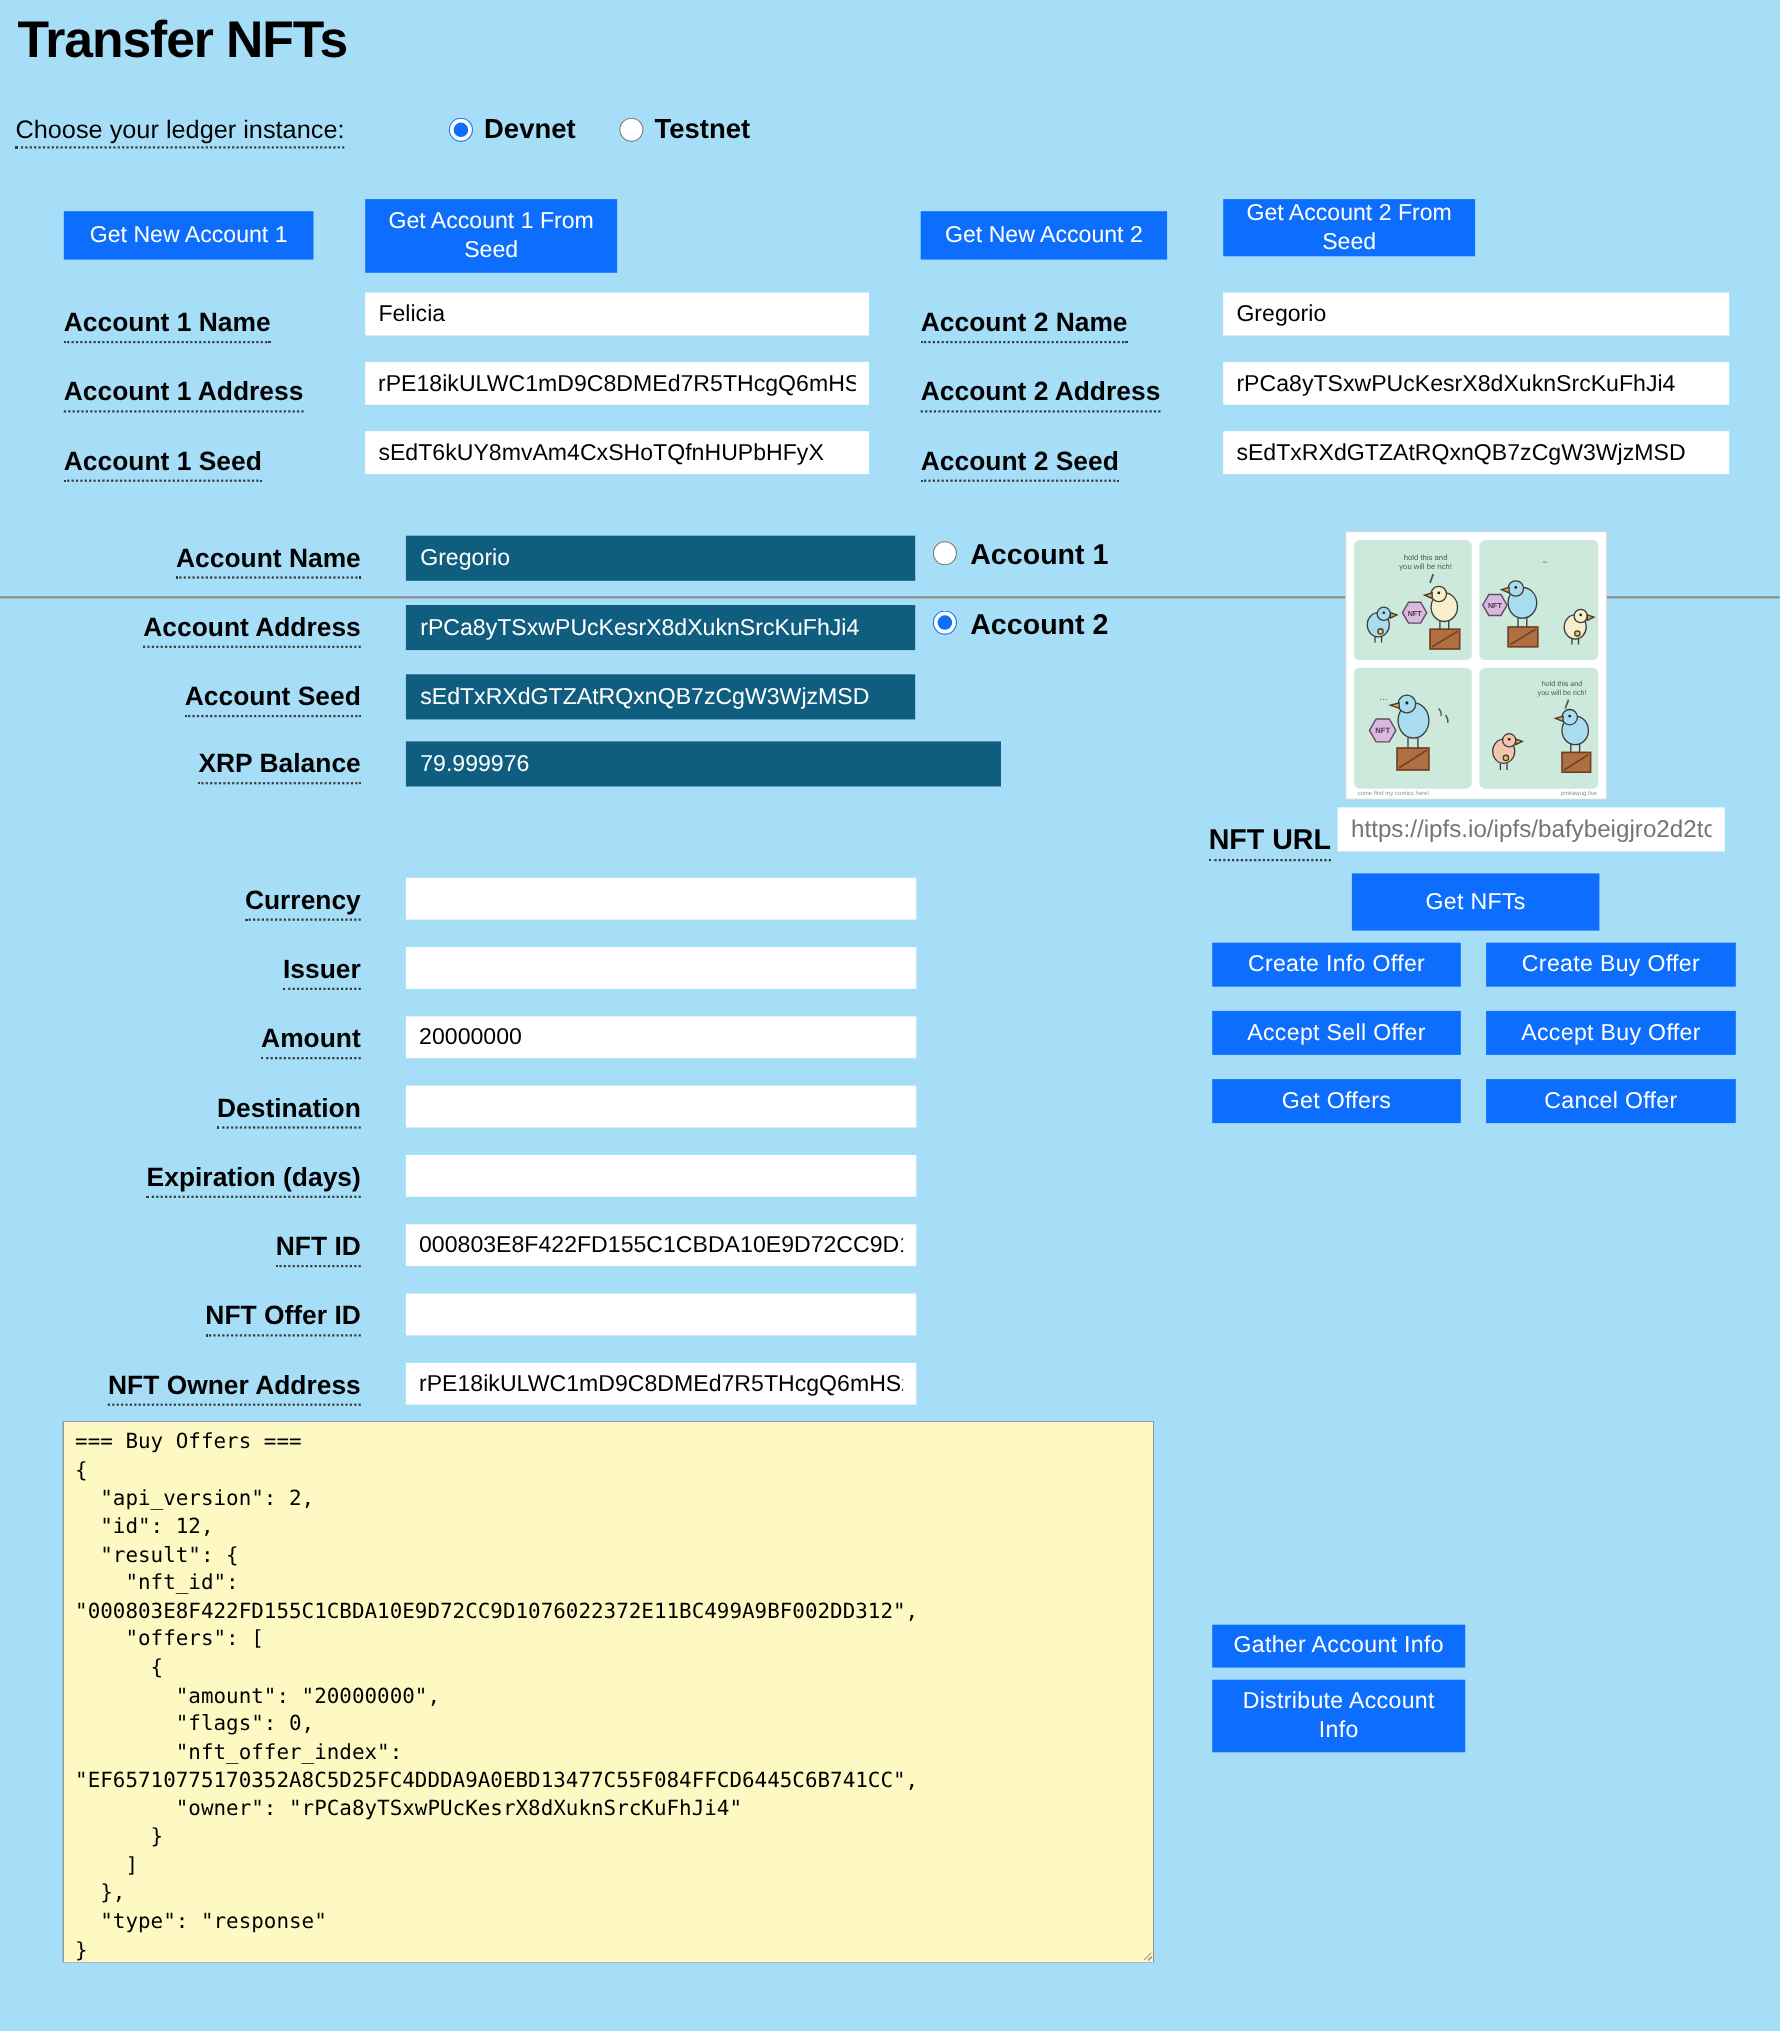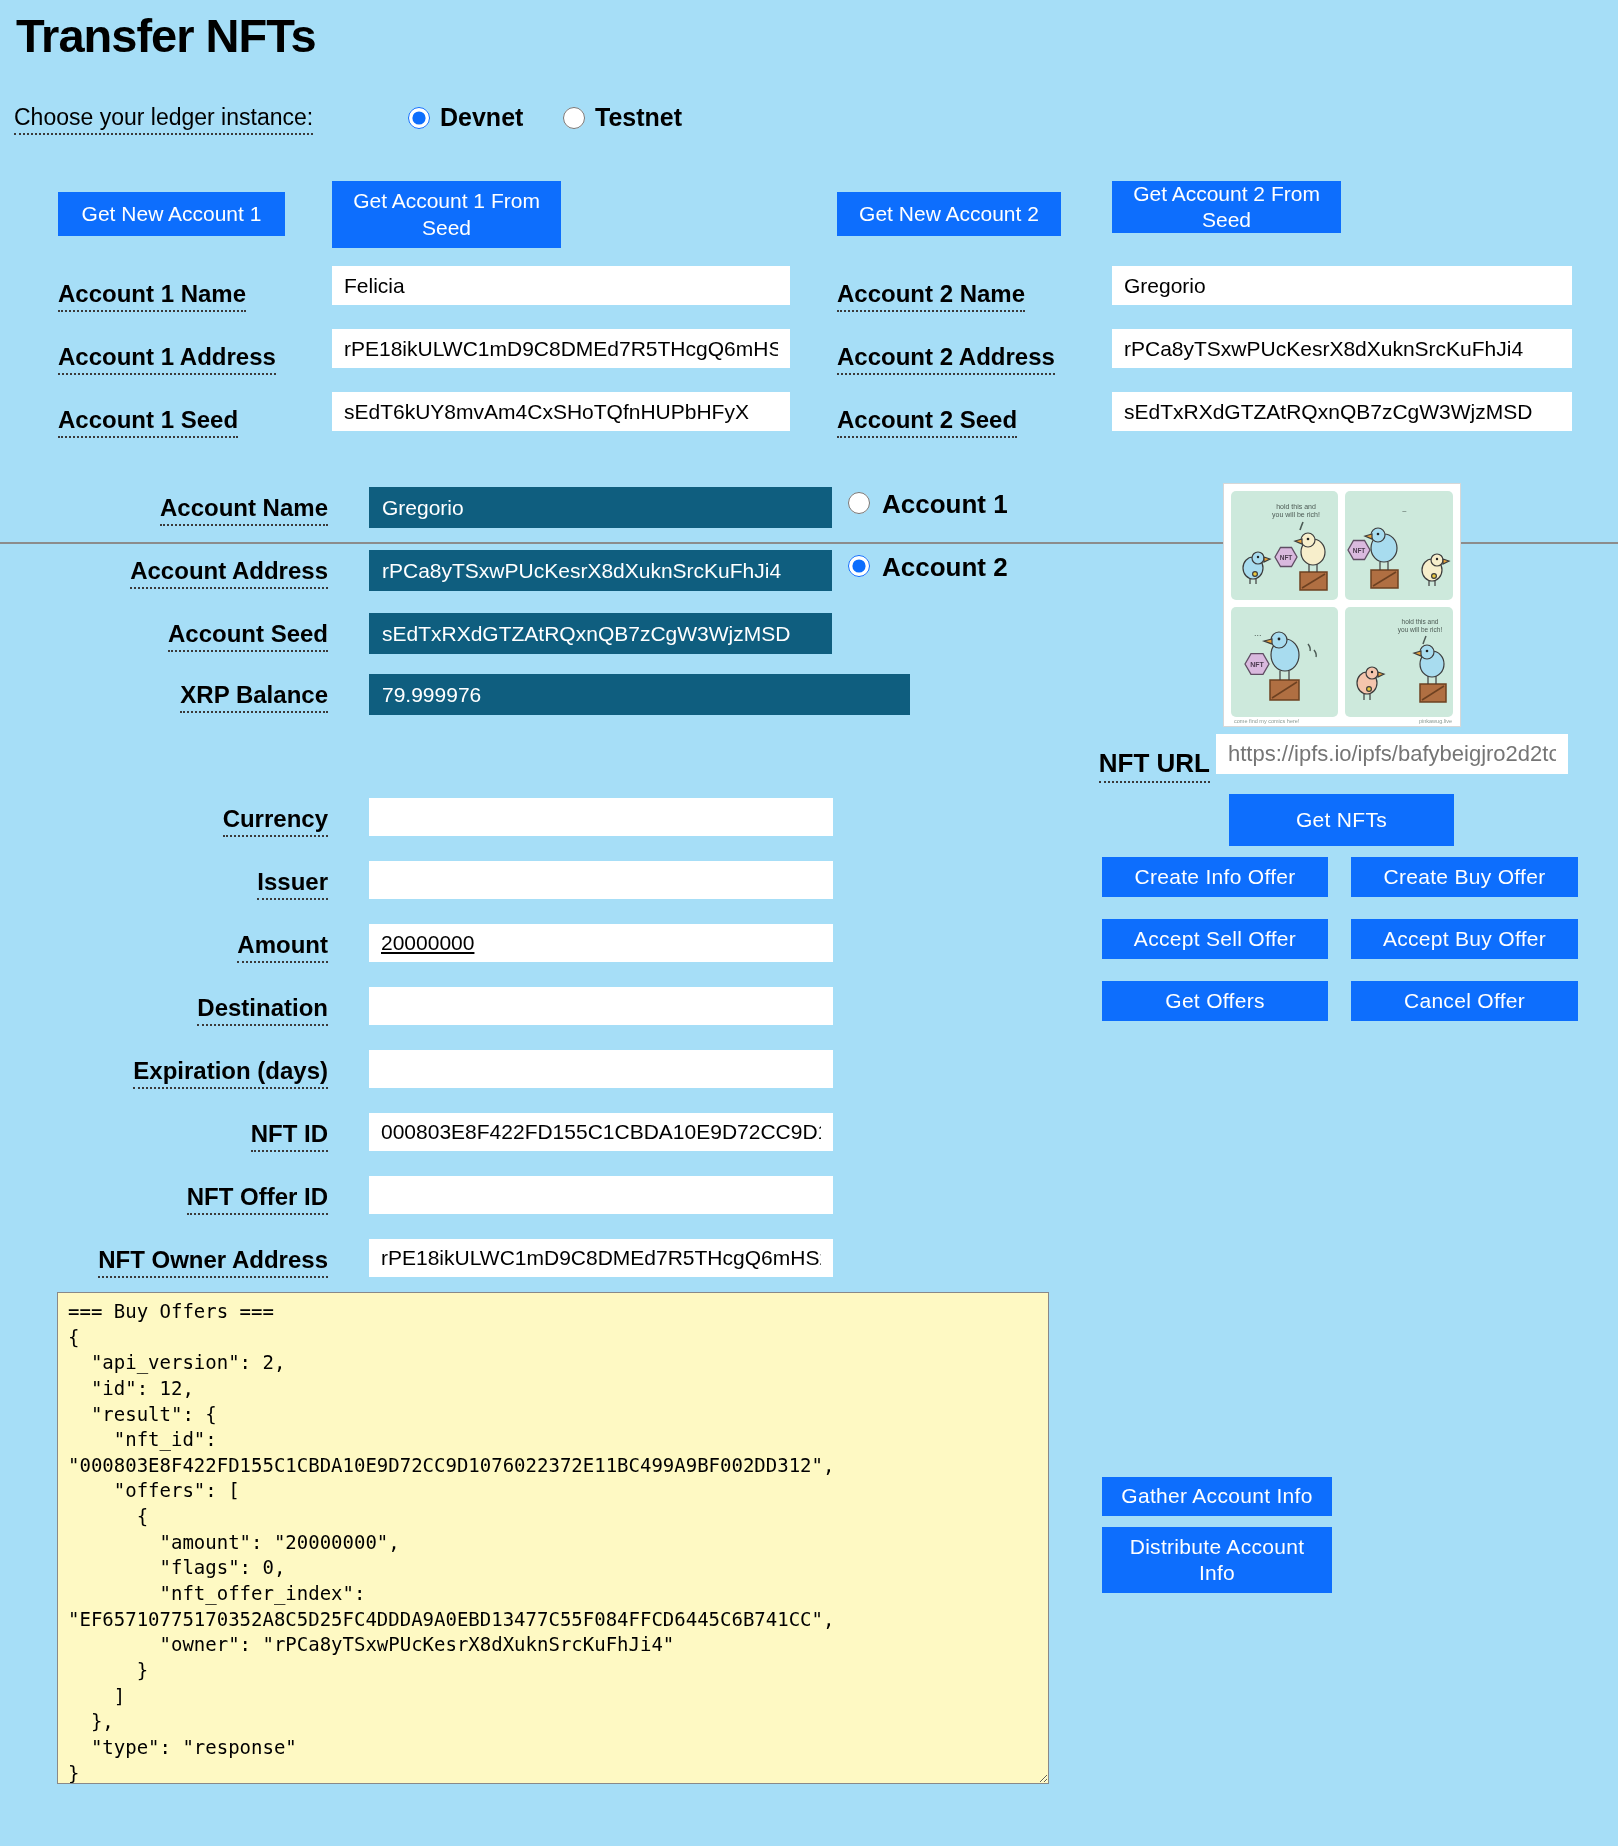--- a/index.html
+++ b/index.html
@@ -195,21 +195,21 @@
   <button class="abs btn lt" style="left:1102px;top:981px;width:226px;height:40px;">Get Offers</button>
   <button class="abs btn lt" style="left:1351px;top:981px;width:227px;height:40px;">Cancel Offer</button>
 
   <div class="abs lbl lbl-r" style="left:46px;top:805px;width:282px;"><span class="u">Currency</span></div>
   <input class="abs inp" style="left: 369px; top: 798px; width: 464px; height: 38px;" value="">
 
   <div class="abs lbl lbl-r" style="left:46px;top:868px;width:282px;"><span class="u">Issuer</span></div>
   <input class="abs inp" style="left: 369px; top: 861px; width: 464px; height: 38px;" value="">
 
   <div class="abs lbl lbl-r" style="left:46px;top:931px;width:282px;"><span class="u">Amount</span></div>
-  <input class="abs inp" style="left: 369px; top: 924px; width: 464px; height: 38px; text-decoration: underline;" value="20000000">
+  <input class="abs inp" style="left: 369px; top: 924px; width: 464px; height: 38px;" value="20000000">
 
   <div class="abs lbl lbl-r" style="left:46px;top:994px;width:282px;"><span class="u">Destination</span></div>
   <input class="abs inp" style="left: 369px; top: 987px; width: 464px; height: 38px;" value="">
 
   <div class="abs lbl lbl-r" style="left:46px;top:1057px;width:282px;"><span class="u">Expiration (days)</span></div>
   <input class="abs inp" style="left: 369px; top: 1050px; width: 464px; height: 38px;" value="">
 
   <div class="abs lbl lbl-r" style="left:46px;top:1120px;width:282px;"><span class="u">NFT ID</span></div>
   <input class="abs inp" style="left: 369px; top: 1113px; width: 464px; height: 38px;" value="000803E8F422FD155C1CBDA10E9D72CC9D1076022372E11BC499A9BF002DD312">
 

